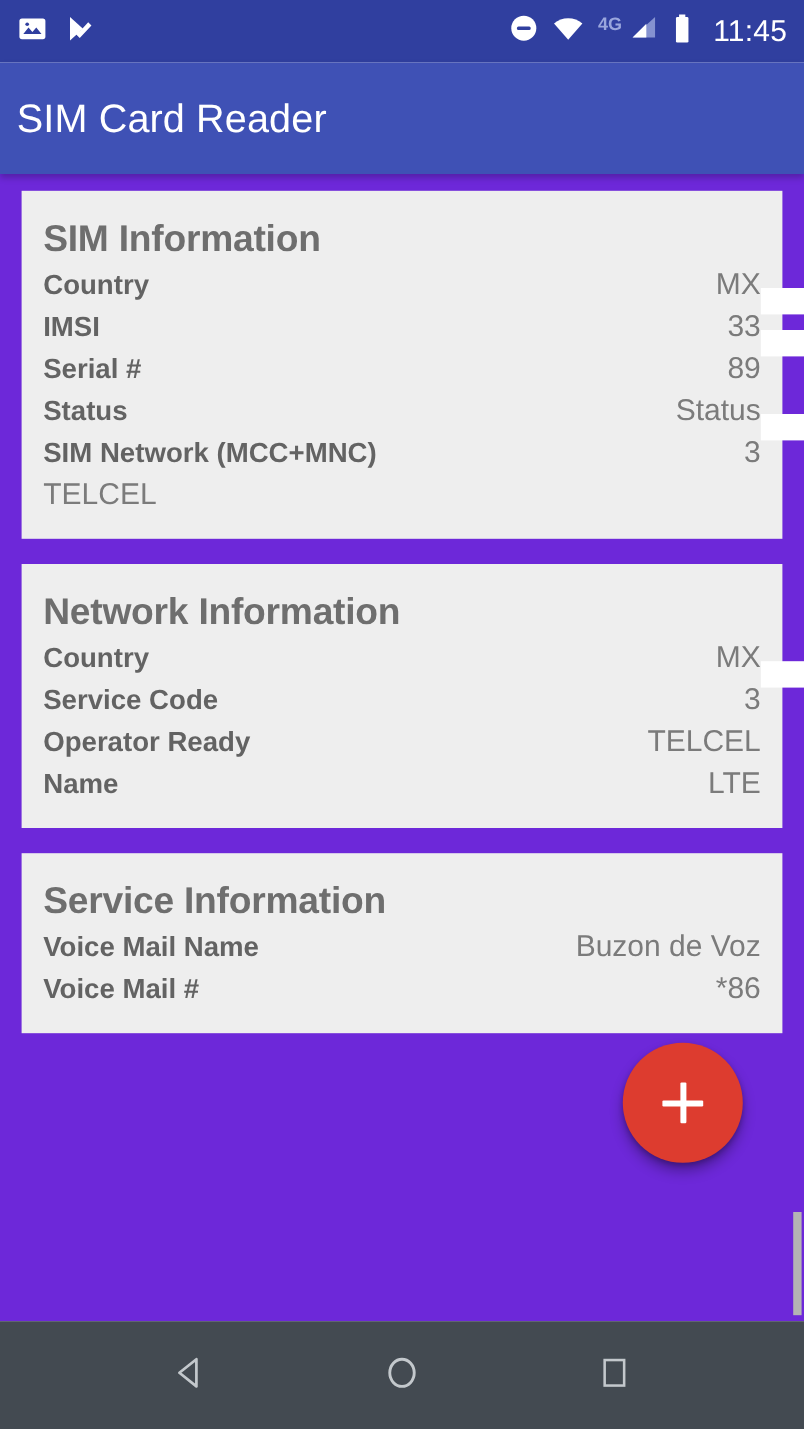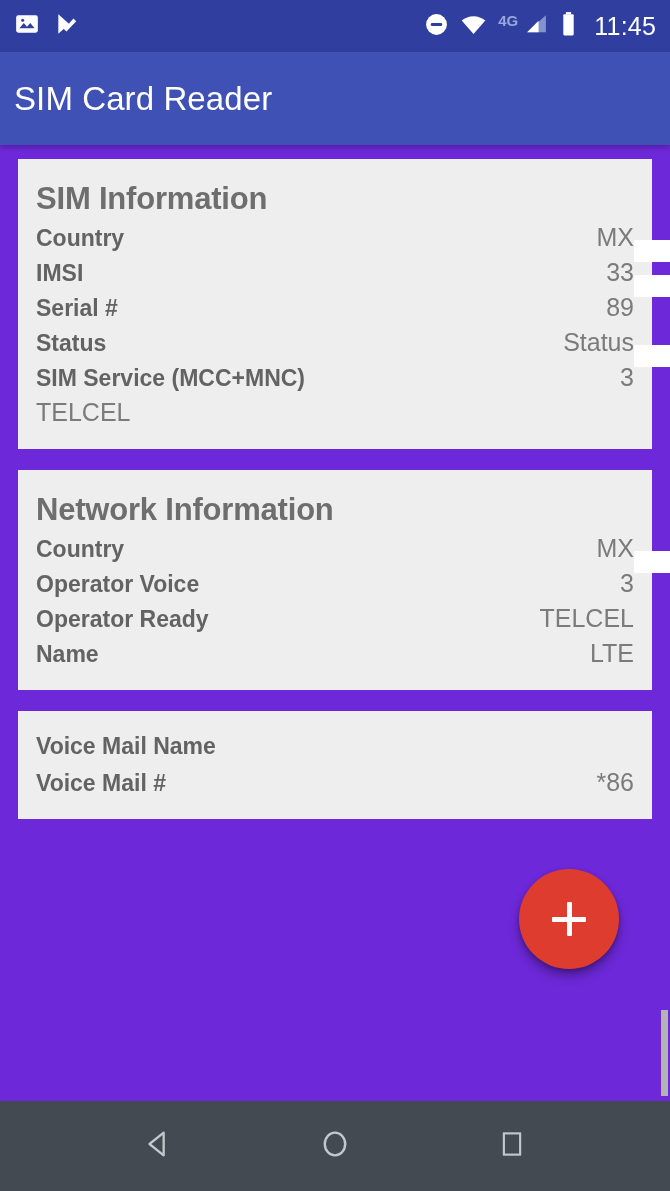--- a/index.html
+++ b/index.html
@@ -169,49 +169,51 @@
           </div>
           <div class="row">
             <span class="row-label">Serial #</span>
             <span class="row-value"><span class="val-wrap"><span>89</span><span class="redact" style="width: 272px; height: 22px; left: 100%; top: -18px;"></span></span></span>
           </div>
           <div class="row">
             <span class="row-label">Status</span>
             <span class="row-value"><span class="val-wrap"><span>Status</span></span></span>
           </div>
           <div class="row">
-            <span class="row-label">SIM Service (MCC+MNC)</span>
+            <span class="row-label">SIM Network (MCC+MNC)</span>
             <span class="row-value"><span class="val-wrap"><span>3</span><span class="redact" style="width: 56px; height: 22px; left: 100%; top: -18px;"></span></span></span>
           </div>
           <div class="row">
             <span class="row-value"><span class="val-wrap"><span>TELCEL</span></span></span>
           </div>
         </div>
         <div class="card">
           <div class="card-title">Network Information</div>
           <div class="row">
             <span class="row-label">Country</span>
             <span class="row-value"><span class="val-wrap"><span>MX</span></span></span>
           </div>
           <div class="row">
-            <span class="row-label">Operator Voice</span>
+            <span class="row-label">Service Code</span>
             <span class="row-value"><span class="val-wrap"><span>3</span><span class="redact" style="width: 56px; height: 22px; left: 100%; top: -18px;"></span></span></span>
           </div>
           <div class="row">
             <span class="row-label">Operator Ready</span>
             <span class="row-value"><span class="val-wrap"><span>TELCEL</span></span></span>
           </div>
           <div class="row">
             <span class="row-label">Name</span>
             <span class="row-value"><span class="val-wrap"><span>LTE</span></span></span>
           </div>
         </div>
         <div class="card">
+          <div class="card-title">Service Information</div>
           <div class="row">
             <span class="row-label">Voice Mail Name</span>
+            <span class="row-value"><span class="val-wrap"><span>Buzon de Voz</span></span></span>
           </div>
           <div class="row">
             <span class="row-label">Voice Mail #</span>
             <span class="row-value"><span class="val-wrap"><span>*86</span></span></span>
           </div>
         </div>
       </div>
   </div>
 
   <div class="fab">

